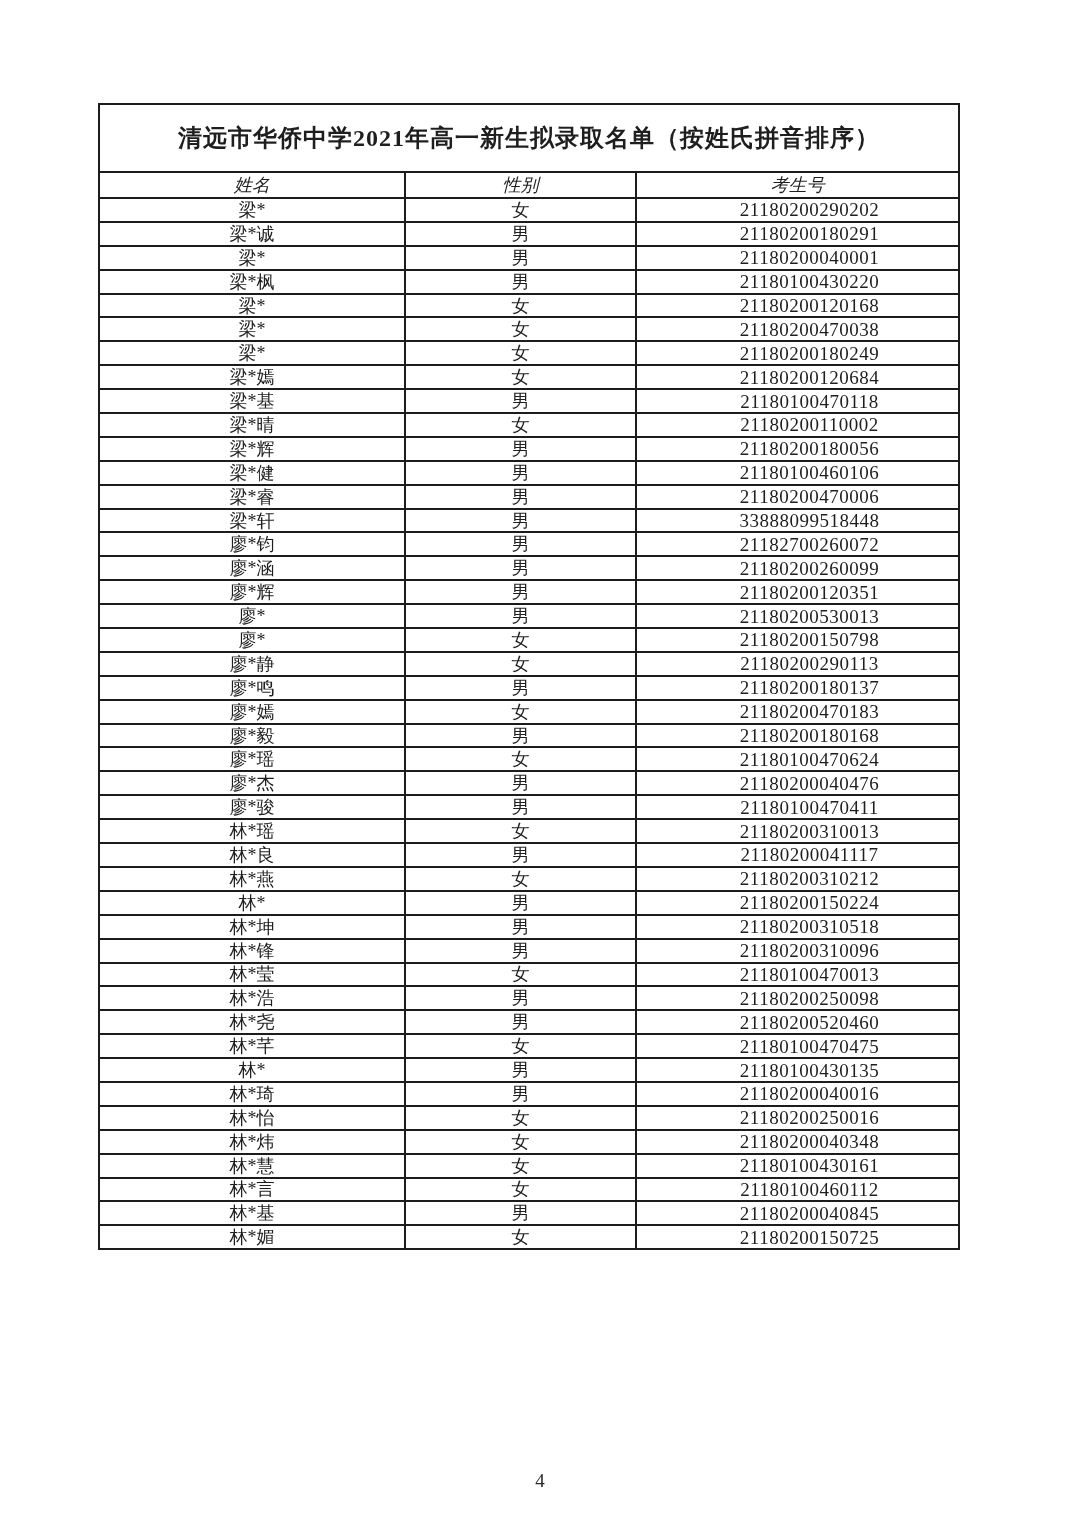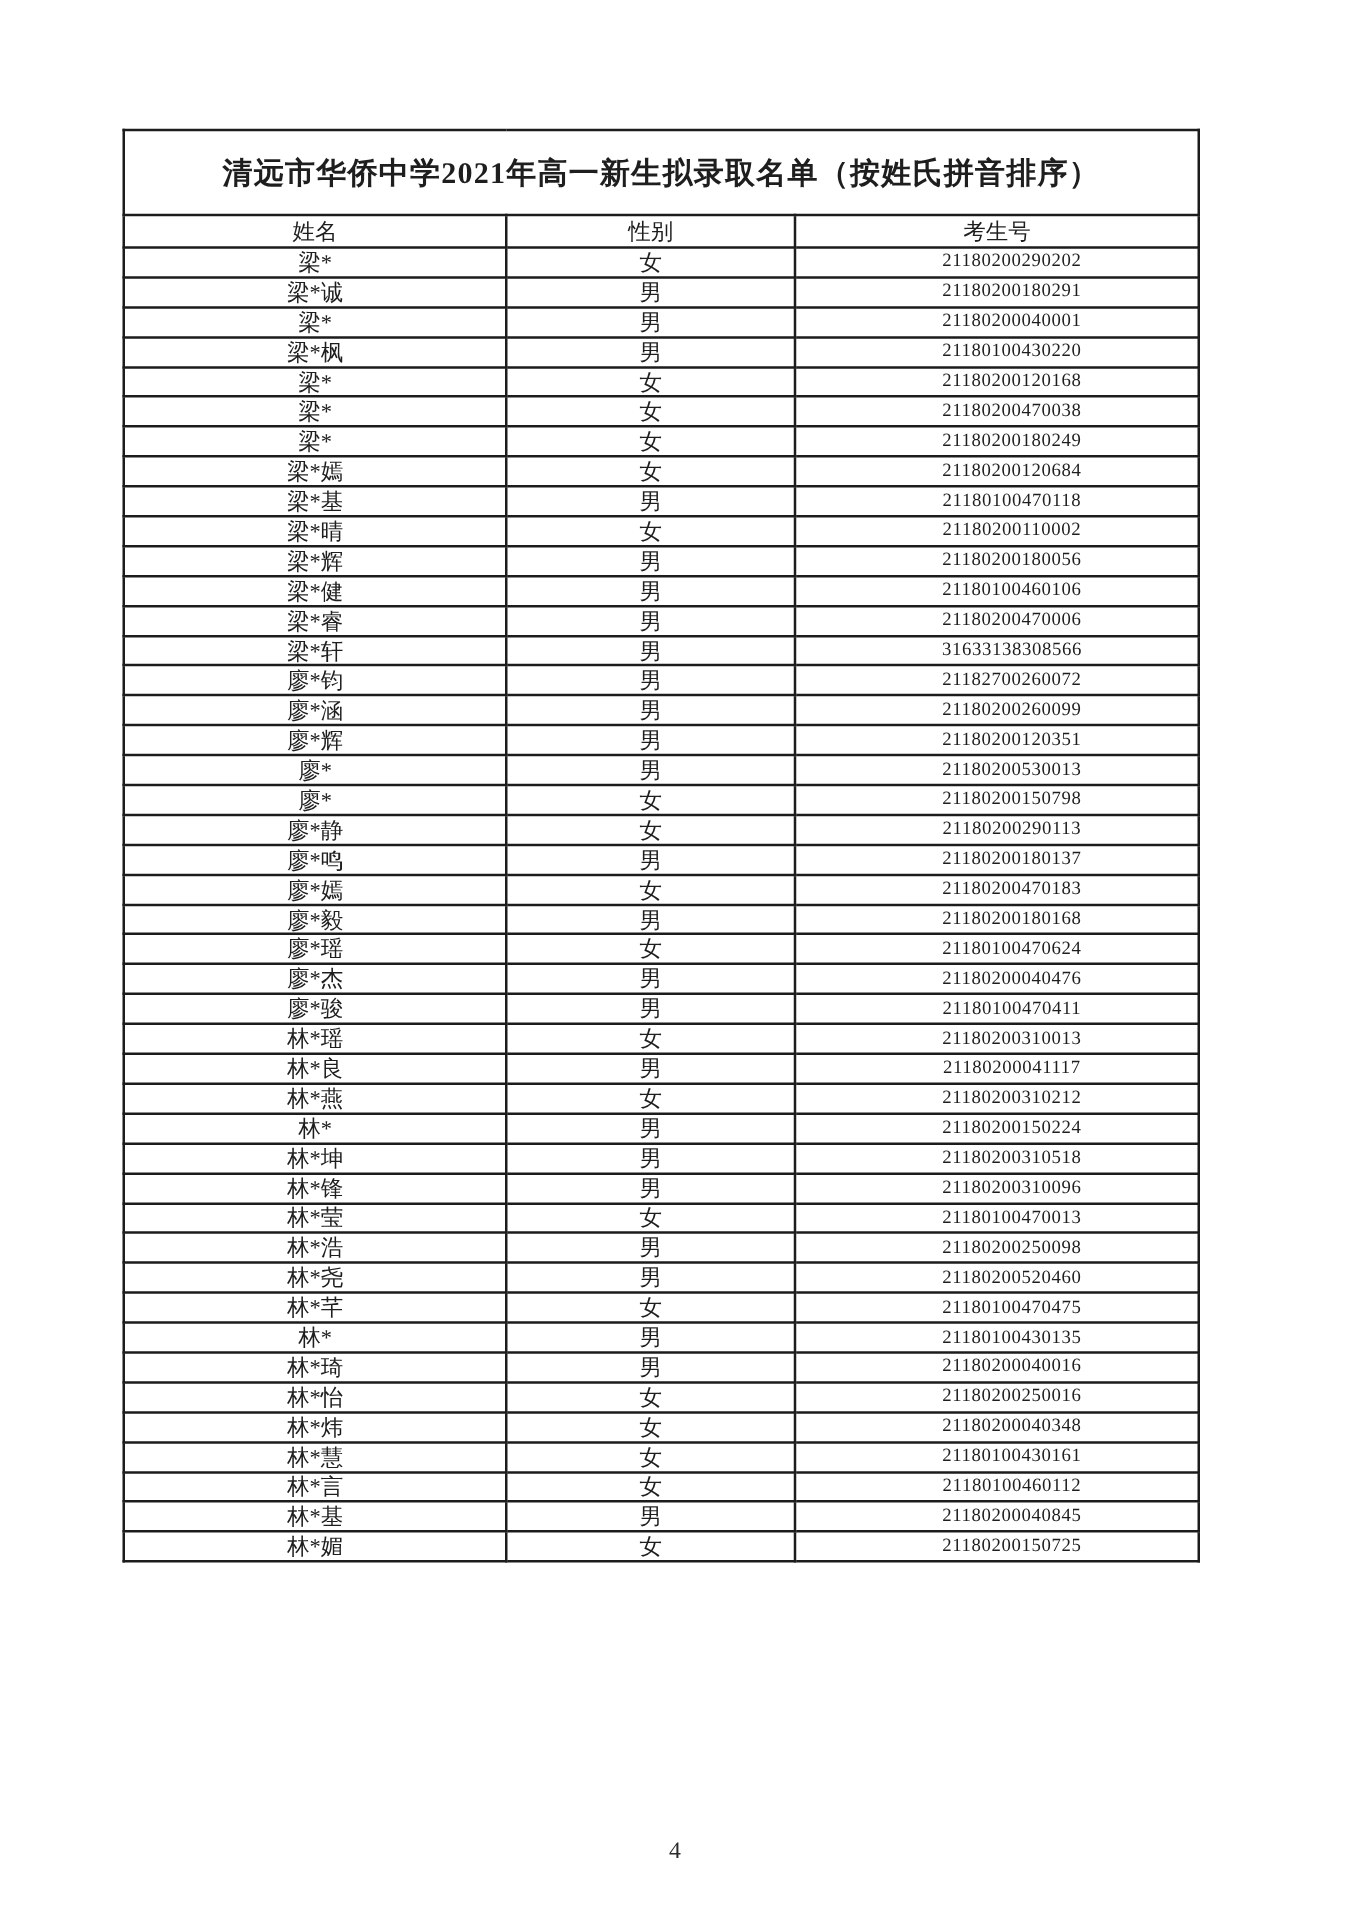--- a/index.html
+++ b/index.html
@@ -41,28 +41,29 @@
   tr.title-row td {
     height: 66px;
     font-size: 24px;
     font-weight: 700;
     letter-spacing: 1px;
   }
   tr.header-row th {
     height: 22px;
     font-size: 18px;
     font-weight: 400;
+    font-style: italic;
   }
   tr.data-row td {
     height: 21.9px;
     font-size: 18px;
     line-height: 1;
   }
   tr.data-row td.id-cell {
-    font-size: 15px;
+    font-size: 19px;
     letter-spacing: 0.5px;
     padding-left: 24px;
   }
   .page-number {
     position: absolute;
     left: 0;
     right: 0;
     top: 1470px;
     text-align: center;
     font-size: 19px;
@@ -151,21 +152,21 @@
           <td class="id-cell">21180100460106</td>
         </tr>
         <tr class="data-row">
           <td>梁*睿</td>
           <td>男</td>
           <td class="id-cell">21180200470006</td>
         </tr>
         <tr class="data-row">
           <td>梁*轩</td>
           <td>男</td>
-          <td class="id-cell">31633138308566</td>
+          <td class="id-cell">33888099518448</td>
         </tr>
         <tr class="data-row">
           <td>廖*钧</td>
           <td>男</td>
           <td class="id-cell">21182700260072</td>
         </tr>
         <tr class="data-row">
           <td>廖*涵</td>
           <td>男</td>
           <td class="id-cell">21180200260099</td>

